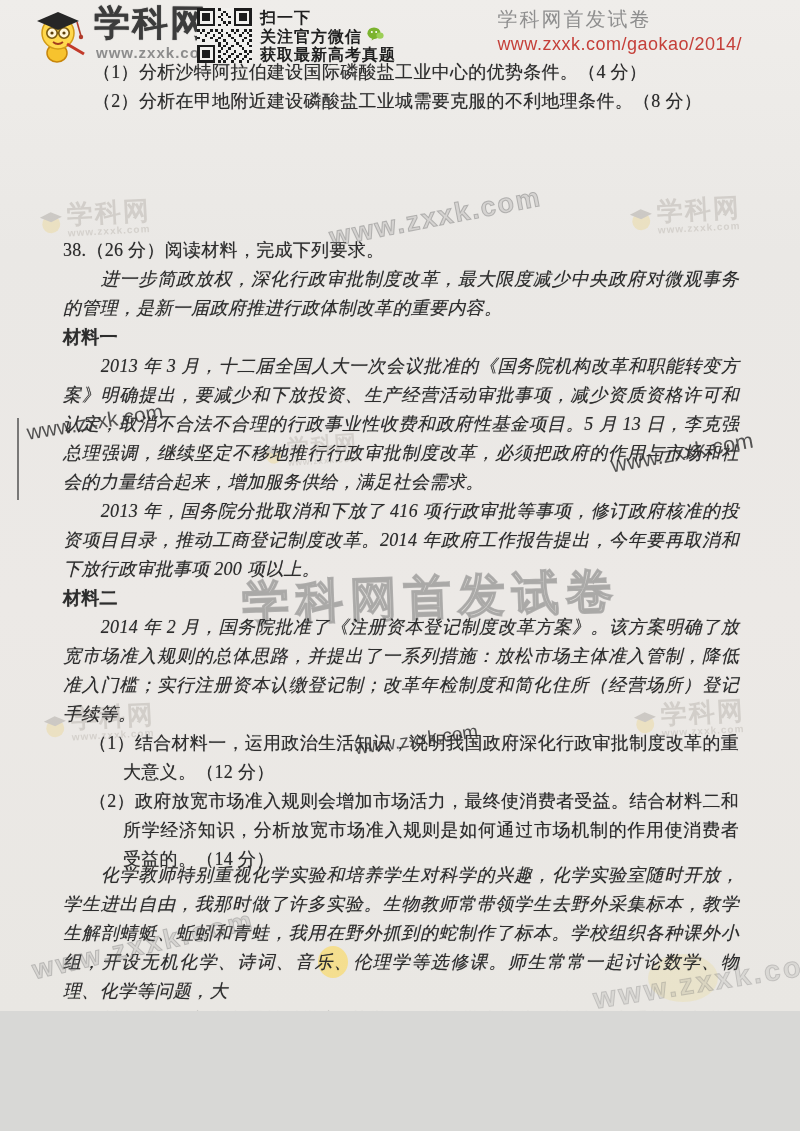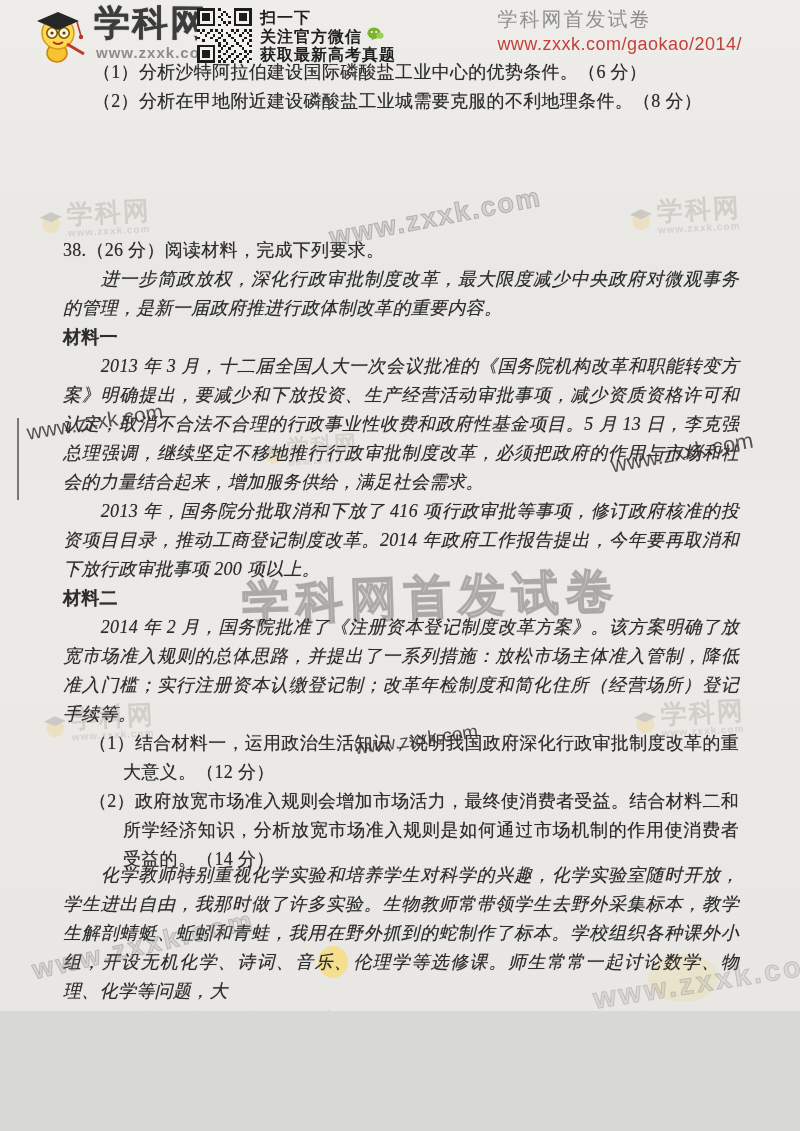--- a/index.html
+++ b/index.html
@@ -296,21 +296,21 @@
   <div class="wm wm-url wm-url-hollow" style="left:30px; top:930px; font-size:27px; letter-spacing:3px; transform:rotate(-13deg); opacity:.85;">www.zxxk.com</div>
 
   <div class="wm wm-url wm-url-hollow" style="left:592px; top:964px; font-size:29px; letter-spacing:3px; transform:rotate(-9deg); opacity:.7;">www.zxxk.com</div>
 
   <div class="blob" style="left:318px; top:946px; width:30px; height:32px; background:rgba(255,214,60,.5);"></div>
   <div class="blob" style="left:648px; top:954px; width:70px; height:48px; background:rgba(236,219,150,.30);"></div>
   <div class="artifact-line"></div>
 
   <div class="content" id="q37">
     <div class="part">
-      <span>（1）</span><span>分析沙特阿拉伯建设国际磷酸盐工业中心的优势条件。（6 分）</span>
+      <span>（1）</span><span>分析沙特阿拉伯建设国际磷酸盐工业中心的优势条件。（4 分）</span>
     </div>
     <div class="part">
       <span>（2）</span><span>分析在甲地附近建设磷酸盐工业城需要克服的不利地理条件。（8 分）</span>
     </div>
   </div>
 
   <div class="content" id="q38">
     <div>38.（26 分）阅读材料，完成下列要求。</div>
     <div class="kai indent">进一步简政放权，深化行政审批制度改革，最大限度减少中央政府对微观事务的管理，是新一届政府推进行政体制改革的重要内容。</div>
     <div class="mat-label">材料一</div>

